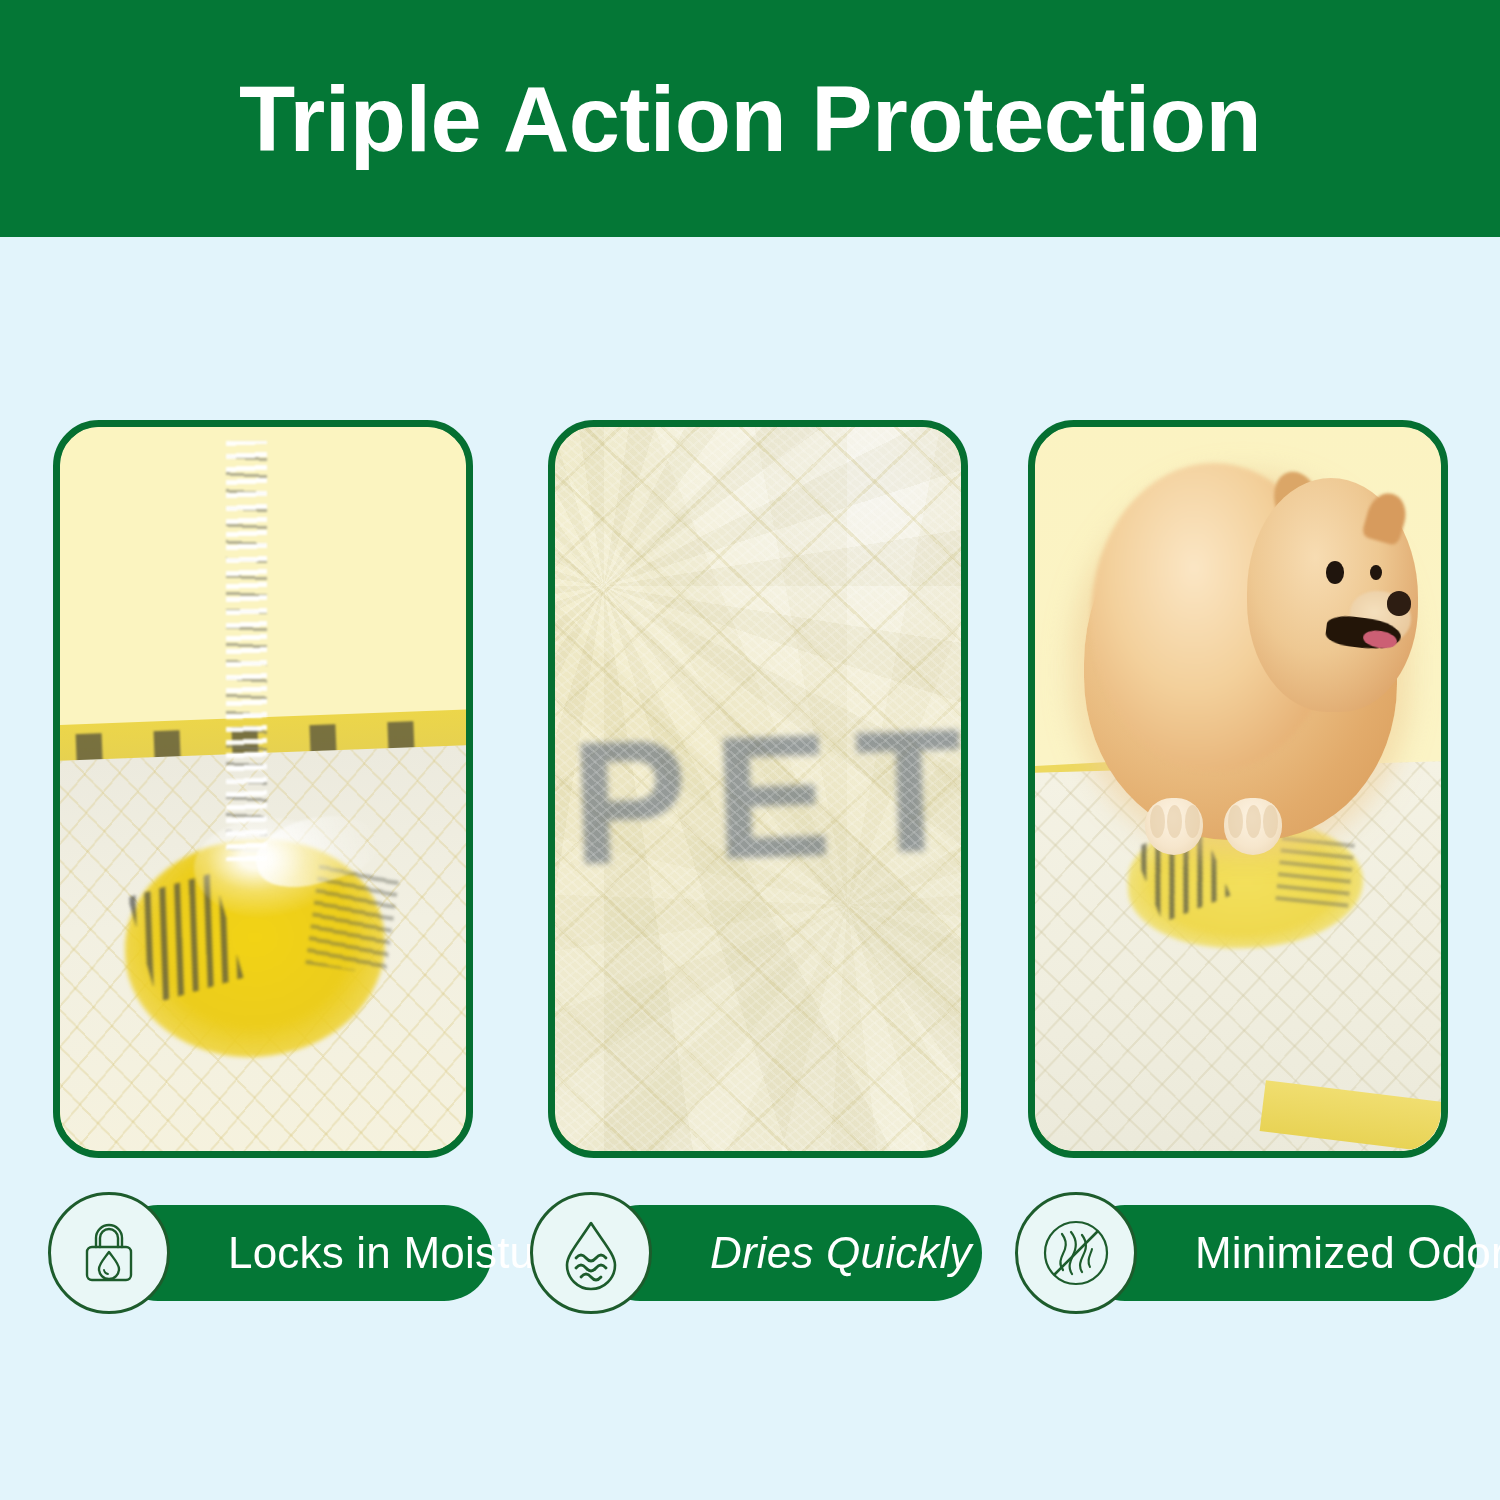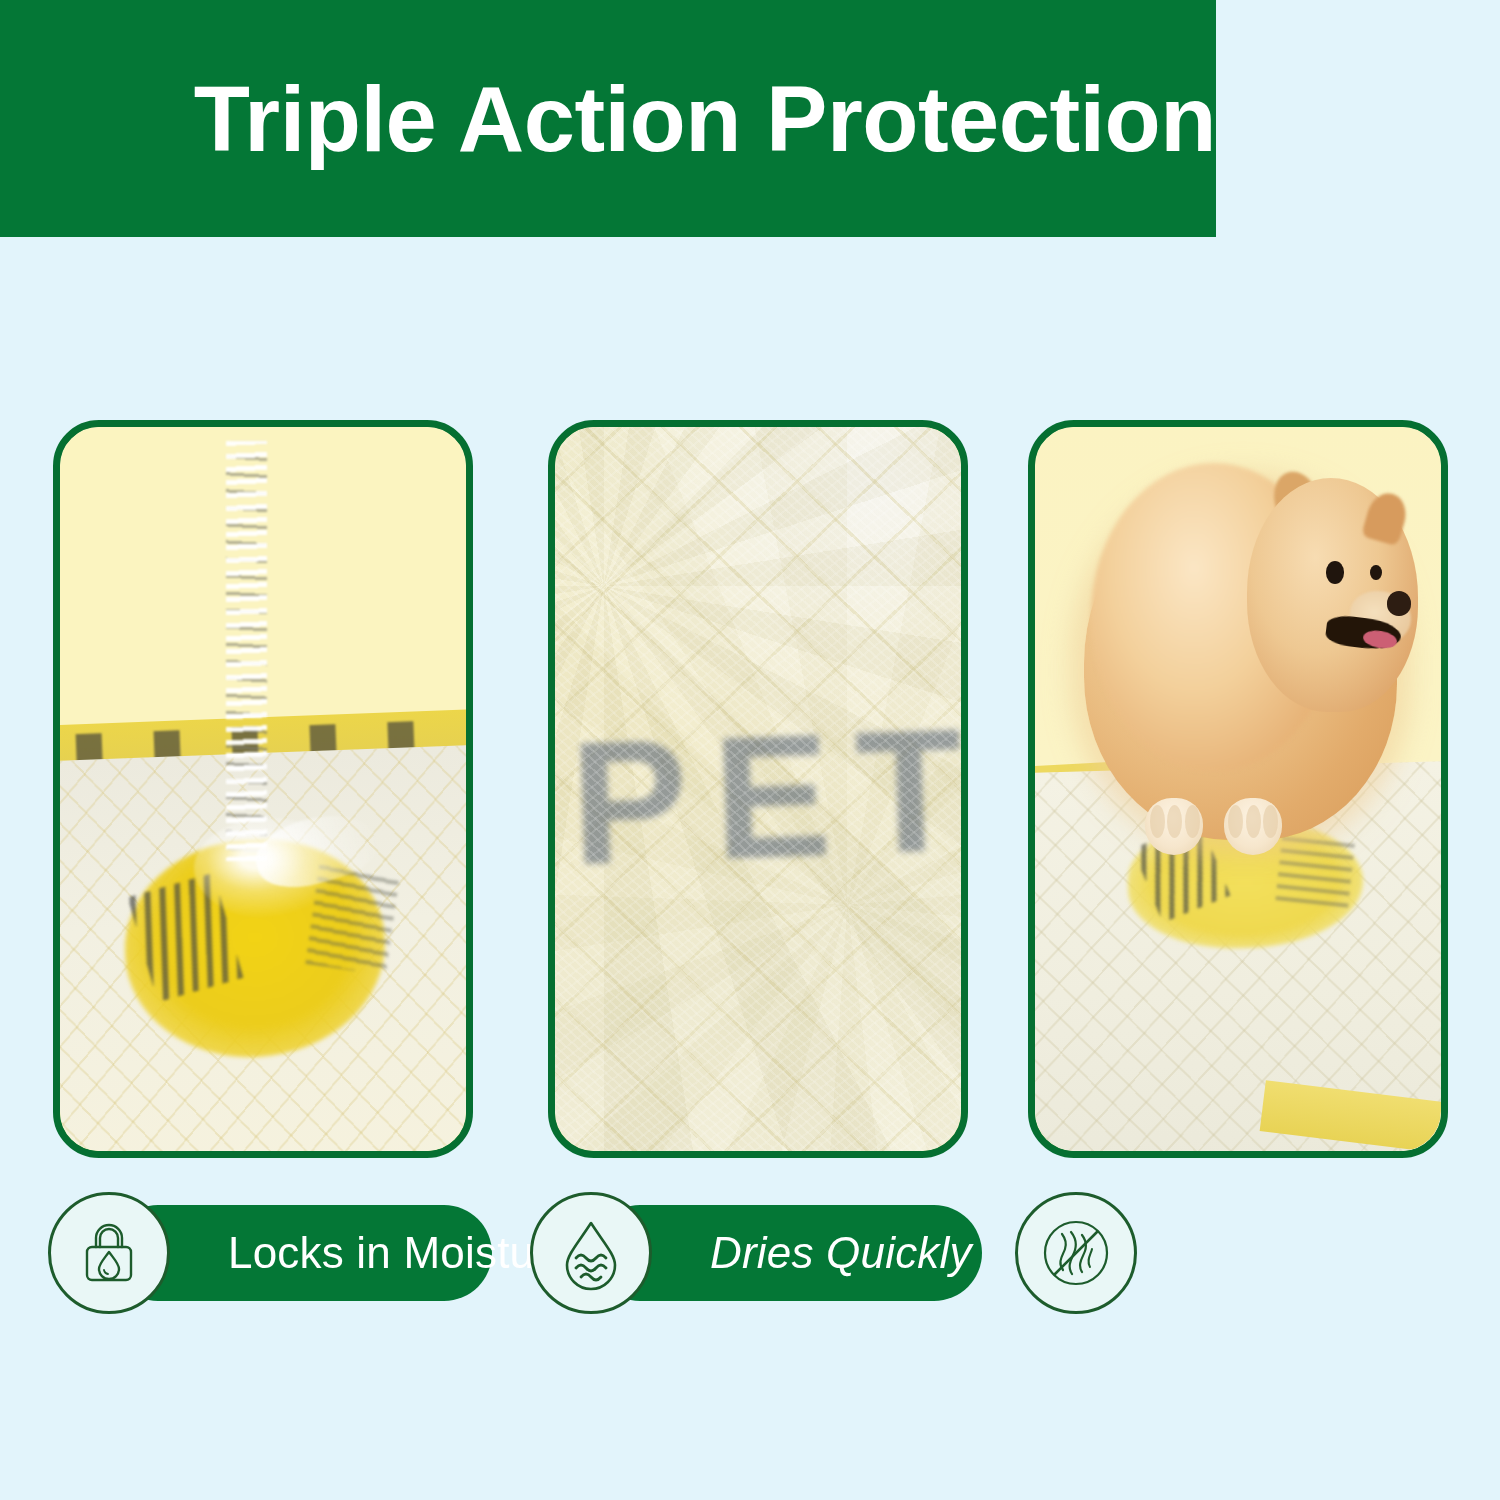--- a/index.html
+++ b/index.html
@@ -20,26 +20,26 @@
     width: 1500px;
     height: 1500px;
     background: #e2f4fb;
   }
 
   
   .header-band {
     position: absolute;
     left: 0;
     top: 0;
-    width: 1216px;
+    width: 1500px;
     height: 237px;
     background: #047736;
     display: flex;
     align-items: center;
-    justify-content: flex-end;
+    justify-content: center;
   }
 
   .header-title {
     color: #ffffff;
     font-family: "Liberation Sans", sans-serif;
     font-size: 92px;
     font-weight: bold;
     letter-spacing: -0.5px;
     line-height: 1;
     text-align: center;
@@ -584,20 +584,23 @@
         <svg width="80" height="80" viewBox="0 0 80 80" fill="none" stroke="#1d5c2c" stroke-width="2.6" stroke-linecap="round" stroke-linejoin="round">
           <path d="M40 10 C27 30 16 42 16 52 a24 24 0 0 0 48 0 C64 42 53 30 40 10 Z"></path>
           <path d="M25 45 q5 -6 10 0 t10 0 t10 0" stroke-width="2.8"></path>
           <path d="M25 55 q5 -6 10 0 t10 0 t10 0" stroke-width="2.8"></path>
           <path d="M30 64 q5 -6 10 0 t10 0" stroke-width="2.8"></path>
         </svg>
       </div>
     </div>
 
     <div class="badge badge-3">
+      <div class="badge-pill">
+        <span class="badge-label">Minimized Odor</span>
+      </div>
       <div class="badge-icon-circle">
         <svg width="82" height="82" viewBox="0 0 82 82" fill="none" stroke="#1d5c2c" stroke-width="2.2" stroke-linecap="round" stroke-linejoin="round">
           <circle cx="41" cy="41" r="31"></circle>
           <path d="M28 58 C22 50 28 43 30 37 C32 31 30 26 27 22"></path>
           <path d="M37 62 C31 53 38 45 40 38 C42 31 40 25 36 20"></path>
           <path d="M47 60 C42 52 48 45 50 39 C52 33 50 27 47 23"></path>
           <path d="M55 55 C51 48 56 42 57 37" stroke-width="2"></path>
           <line x1="20" y1="62" x2="62" y2="20" stroke-width="2.6"></line>
         </svg>
       </div>

